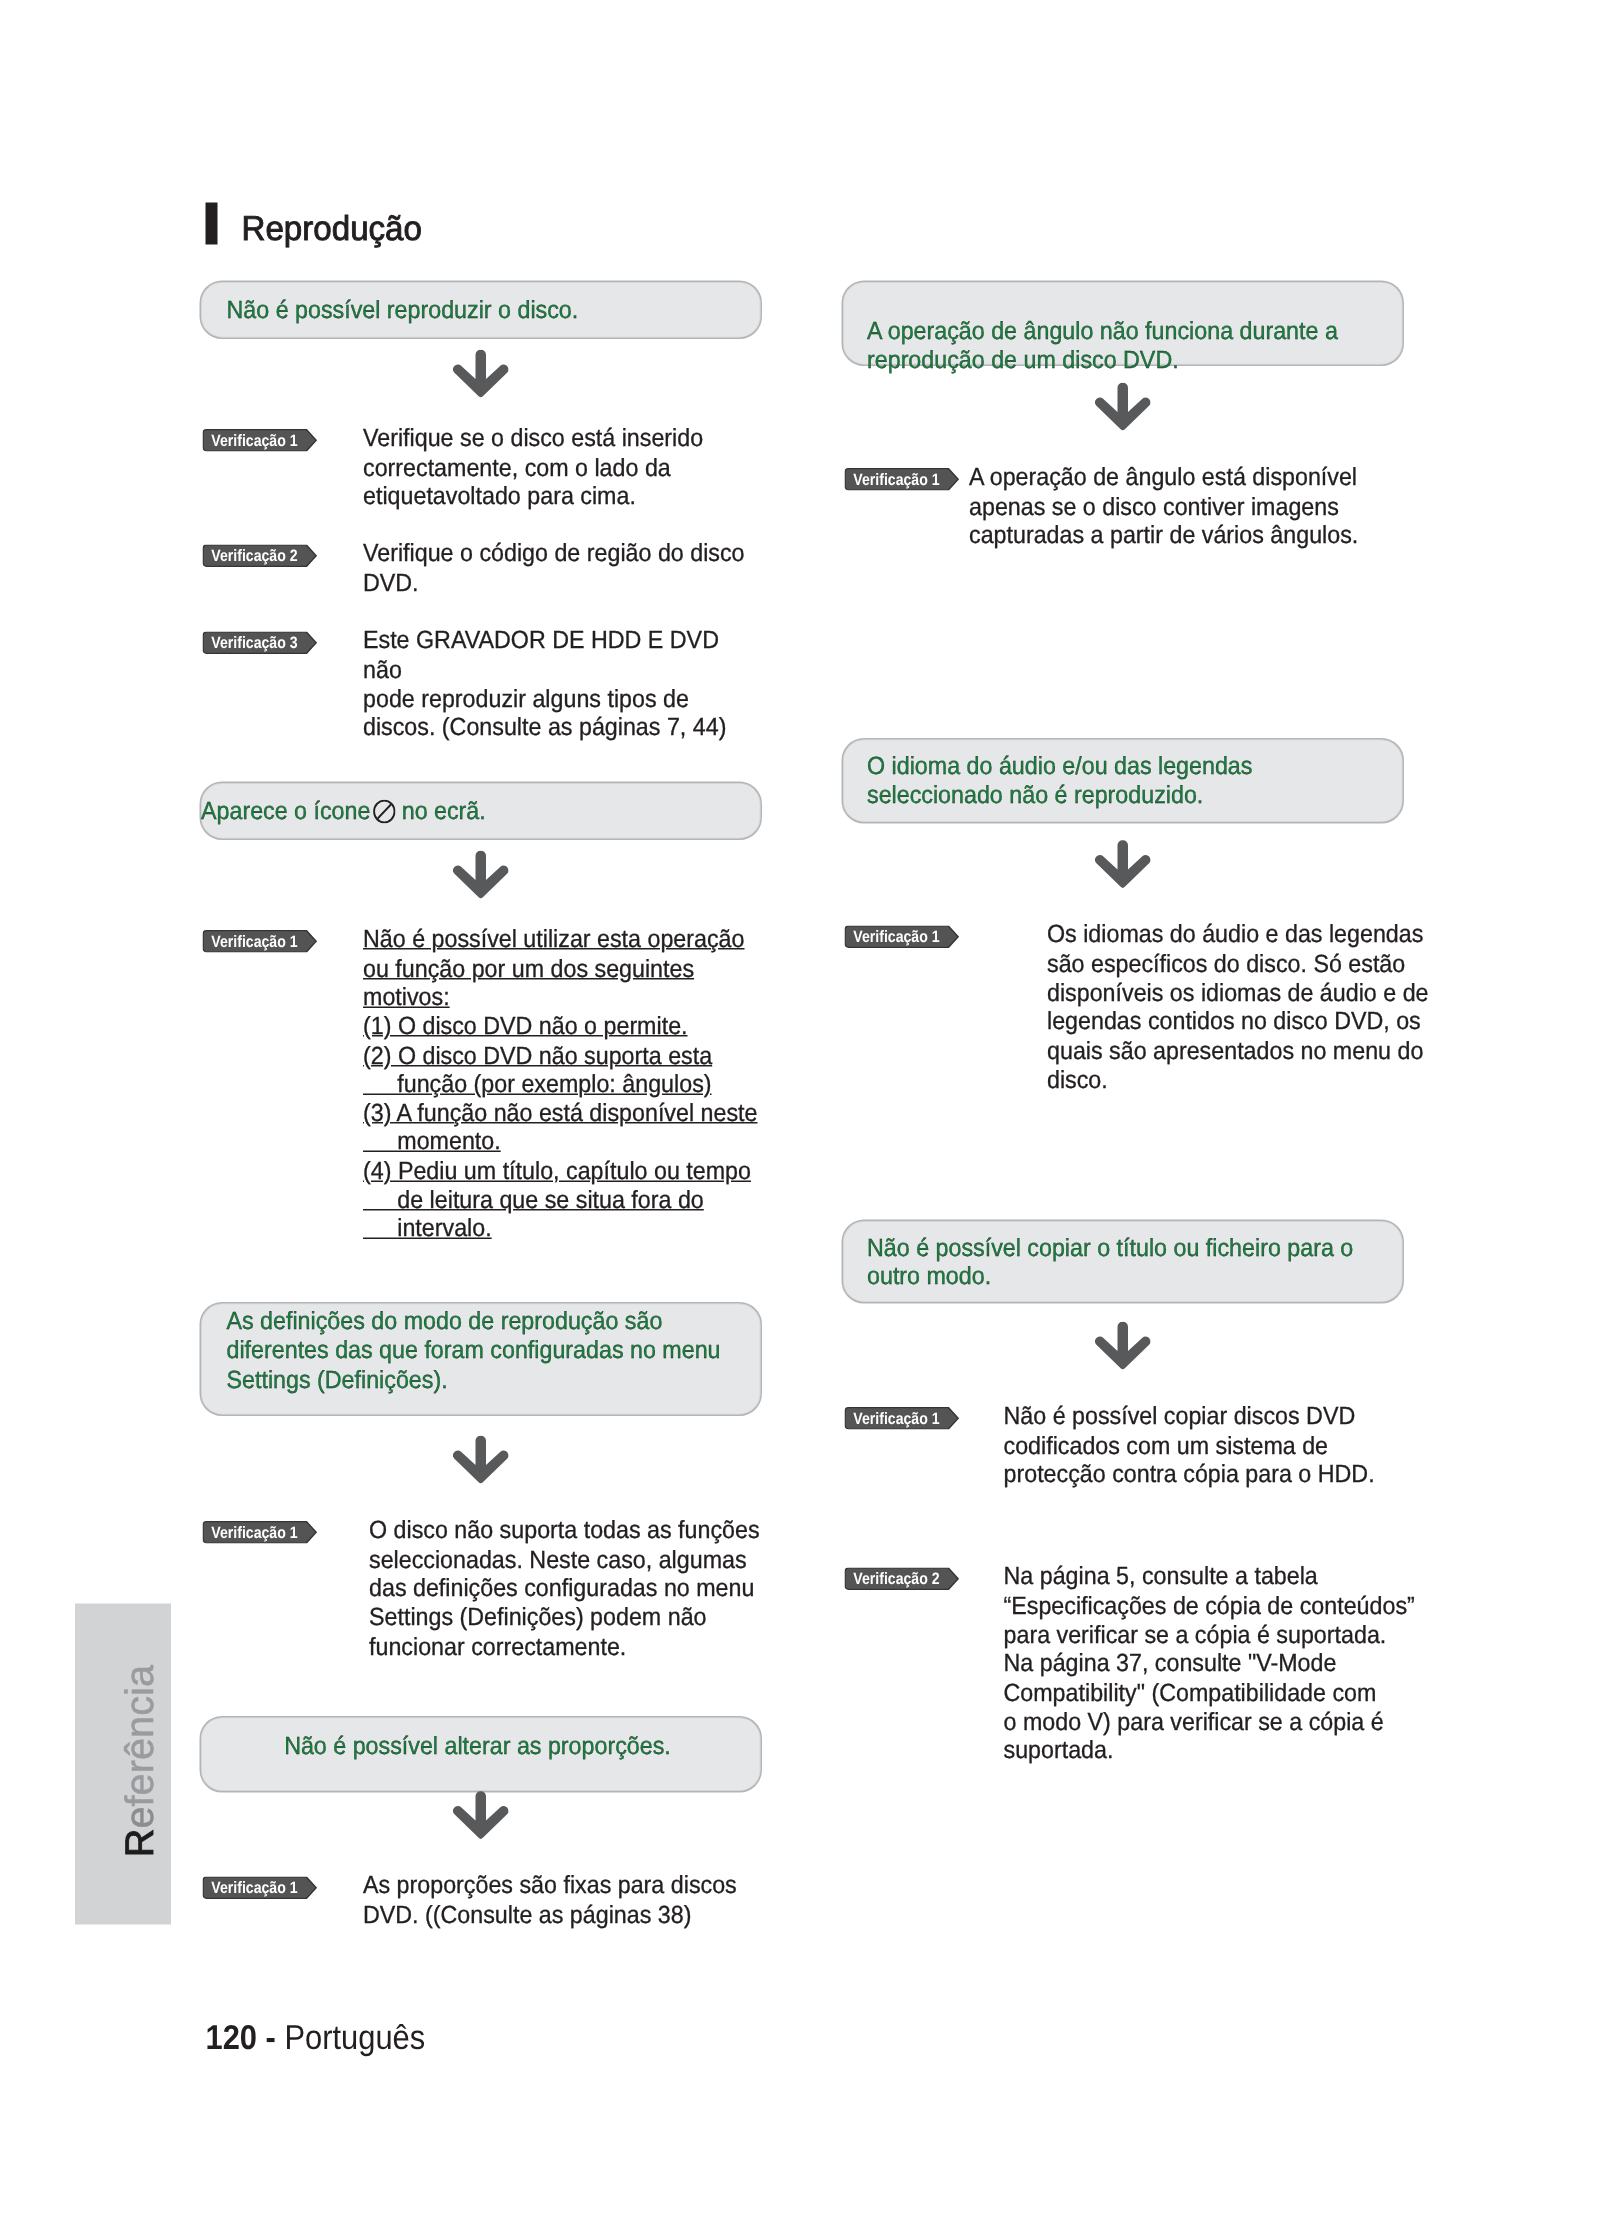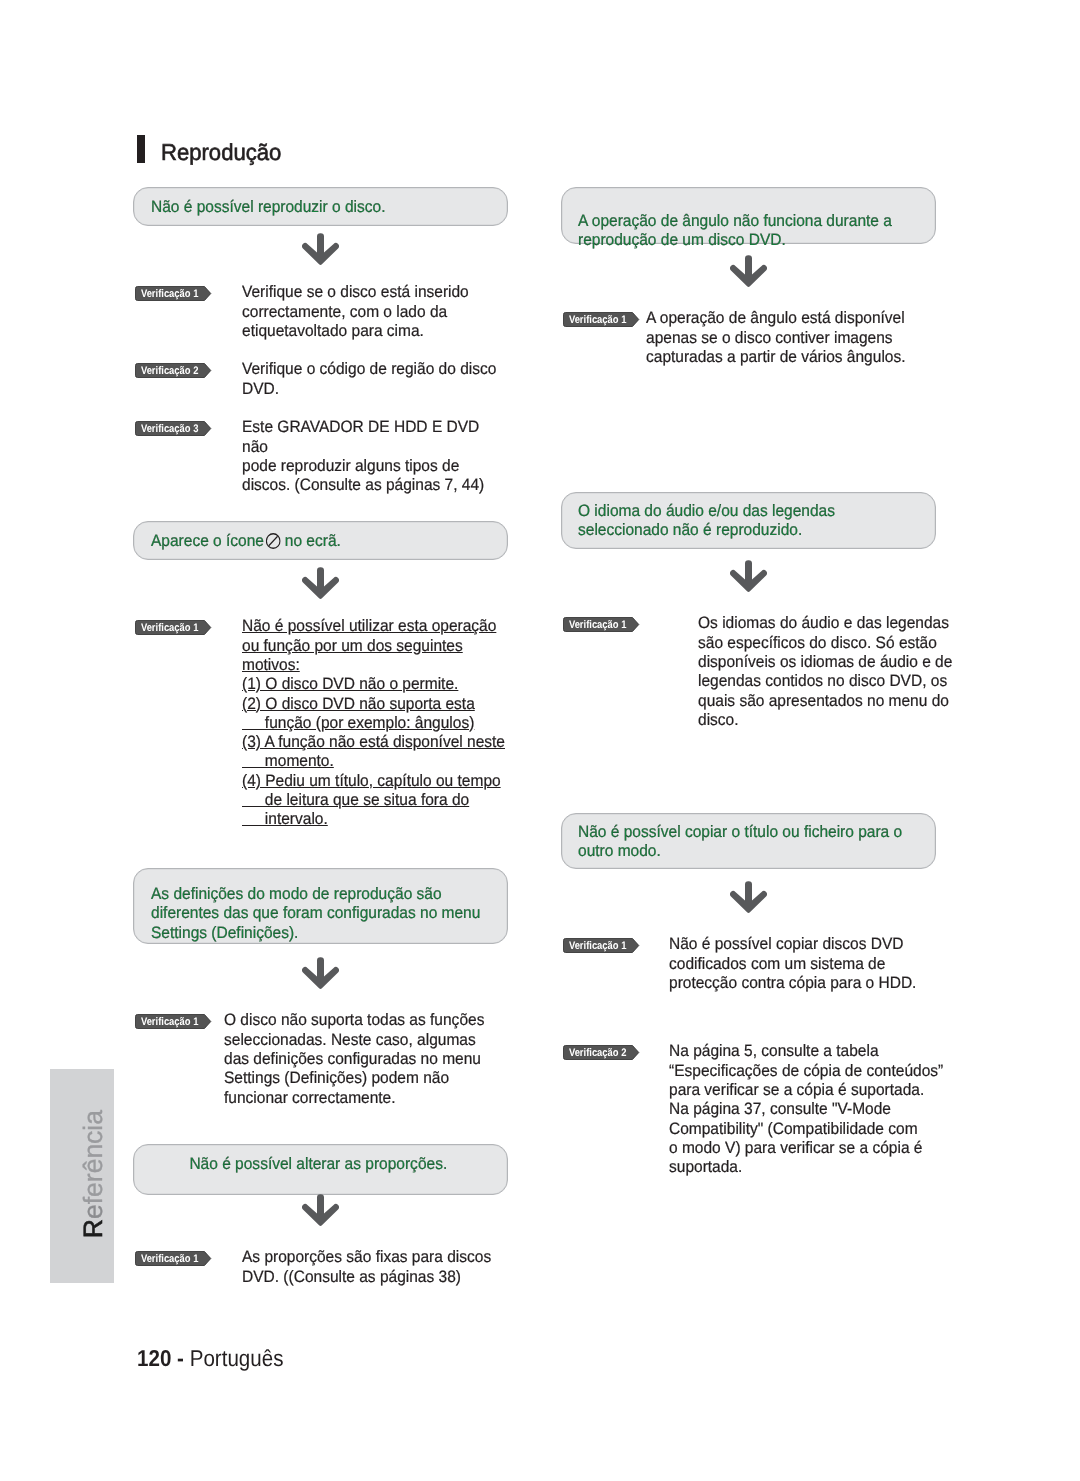--- a/index.html
+++ b/index.html
@@ -103,21 +103,21 @@
           <path fill="#545454" stroke="#343434" stroke-width="0.9" d="M2.6,0.45 H69.4 L75.8,7.5 L69.4,14.55 H2.6 A2.15,2.15 0 0 1 0.45,12.4 V2.6 A2.15,2.15 0 0 1 2.6,0.45 Z"></path>
         </svg><div class="badge-label">
           <span>Verificação 3</span>
         </div></div>
       <div class="chk-text" style="left:242px;top:418.4px;">
         <div class="ln">Este GRAVADOR DE HDD E DVD</div>
         <div class="ln">não</div>
         <div class="ln">pode reproduzir alguns tipos de</div>
         <div class="ln">discos. (Consulte as páginas 7, 44)</div>
       </div>
-      <div class="callout" style="left:133px;top:521px;width:375px;height:39px;padding-left:17px;padding-top:9.8px;">
+      <div class="callout" style="left:133px;top:521px;width:375px;height:39px;padding-top:9.8px;">
         <div class="ln">Aparece o ícone <span class="icon-pro"><svg width="16" height="16" viewBox="0 0 16 16">
               <circle cx="8" cy="8" r="7.25" fill="none" stroke="#231f20" stroke-width="1.3"></circle>
               <line x1="3.3" y1="12.7" x2="12.7" y2="3.3" stroke="#231f20" stroke-width="1.3"></line>
             </svg></span> no ecrã.</div>
       </div>
       <div class="arrow-wrap" style="left:302px;top:567px;"><svg width="37" height="32" viewBox="0 0 37 32">
           <path fill="#58595b" d="M18.3,0.2 h0.4 a3.3,3.3 0 0 1 3.3,3.3 V19.6 L31.6,10.9 a3.2,3.2 0 0 1 4.5,0.15 l0.05,0.05 a3.2,3.2 0 0 1 -0.1,4.4 L19.9,31.2 a1.9,1.9 0 0 1 -2.8,0 L0.95,15.5 a3.2,3.2 0 0 1 -0.1,-4.4 l0.05,-0.05 a3.2,3.2 0 0 1 4.5,-0.15 L15,19.6 V3.5 a3.3,3.3 0 0 1 3.3,-3.3 z"></path>
         </svg></div>
       <div class="badge" style="left:134.5px;top:620px;"><svg width="77" height="15" viewBox="0 0 77 15">
           <path fill="#545454" stroke="#343434" stroke-width="0.9" d="M2.6,0.45 H69.4 L75.8,7.5 L69.4,14.55 H2.6 A2.15,2.15 0 0 1 0.45,12.4 V2.6 A2.15,2.15 0 0 1 2.6,0.45 Z"></path>
@@ -130,34 +130,34 @@
         <div class="ln">motivos:</div>
         <div class="ln">(1) O disco DVD não o permite.</div>
         <div class="ln">(2) O disco DVD não suporta esta</div>
         <div class="ln">      função (por exemplo: ângulos)</div>
         <div class="ln">(3) A função não está disponível neste</div>
         <div class="ln">      momento.</div>
         <div class="ln">(4) Pediu um título, capítulo ou tempo</div>
         <div class="ln">      de leitura que se situa fora do</div>
         <div class="ln">      intervalo.</div>
       </div>
-      <div class="callout" style="left:133px;top:868px;width:375px;height:76px;padding-left:17px;padding-top:16px;">
+      <div class="callout" style="left:133px;top:868px;width:375px;height:76px;padding-left:17px;padding-top:3px;">
         <div class="ln">As definições do modo de reprodução são</div>
         <div class="ln">diferentes das que foram configuradas no menu</div>
         <div class="ln">Settings (Definições).</div>
       </div>
       <div class="arrow-wrap" style="left:302px;top:957px;"><svg width="37" height="32" viewBox="0 0 37 32">
           <path fill="#58595b" d="M18.3,0.2 h0.4 a3.3,3.3 0 0 1 3.3,3.3 V19.6 L31.6,10.9 a3.2,3.2 0 0 1 4.5,0.15 l0.05,0.05 a3.2,3.2 0 0 1 -0.1,4.4 L19.9,31.2 a1.9,1.9 0 0 1 -2.8,0 L0.95,15.5 a3.2,3.2 0 0 1 -0.1,-4.4 l0.05,-0.05 a3.2,3.2 0 0 1 4.5,-0.15 L15,19.6 V3.5 a3.3,3.3 0 0 1 3.3,-3.3 z"></path>
         </svg></div>
       <div class="badge" style="left:134.5px;top:1014px;"><svg width="77" height="15" viewBox="0 0 77 15">
           <path fill="#545454" stroke="#343434" stroke-width="0.9" d="M2.6,0.45 H69.4 L75.8,7.5 L69.4,14.55 H2.6 A2.15,2.15 0 0 1 0.45,12.4 V2.6 A2.15,2.15 0 0 1 2.6,0.45 Z"></path>
         </svg><div class="badge-label">
           <span>Verificação 1</span>
         </div></div>
-      <div class="chk-text" style="left:224px;top:1011.4px;">
+      <div class="chk-text" style="left:246px;top:1011.4px;">
         <div class="ln">O disco não suporta todas as funções</div>
         <div class="ln">seleccionadas. Neste caso, algumas</div>
         <div class="ln">das definições configuradas no menu</div>
         <div class="ln">Settings (Definições) podem não</div>
         <div class="ln">funcionar correctamente.</div>
       </div>
       <div class="callout" style="left:133px;top:1144px;width:375px;height:51px;padding-left:17px;padding-top:9.8px;text-align:center;">
         <div class="ln">Não é possível alterar as proporções.</div>
       </div>
       <div class="arrow-wrap" style="left:302px;top:1194px;"><svg width="37" height="32" viewBox="0 0 37 32">

